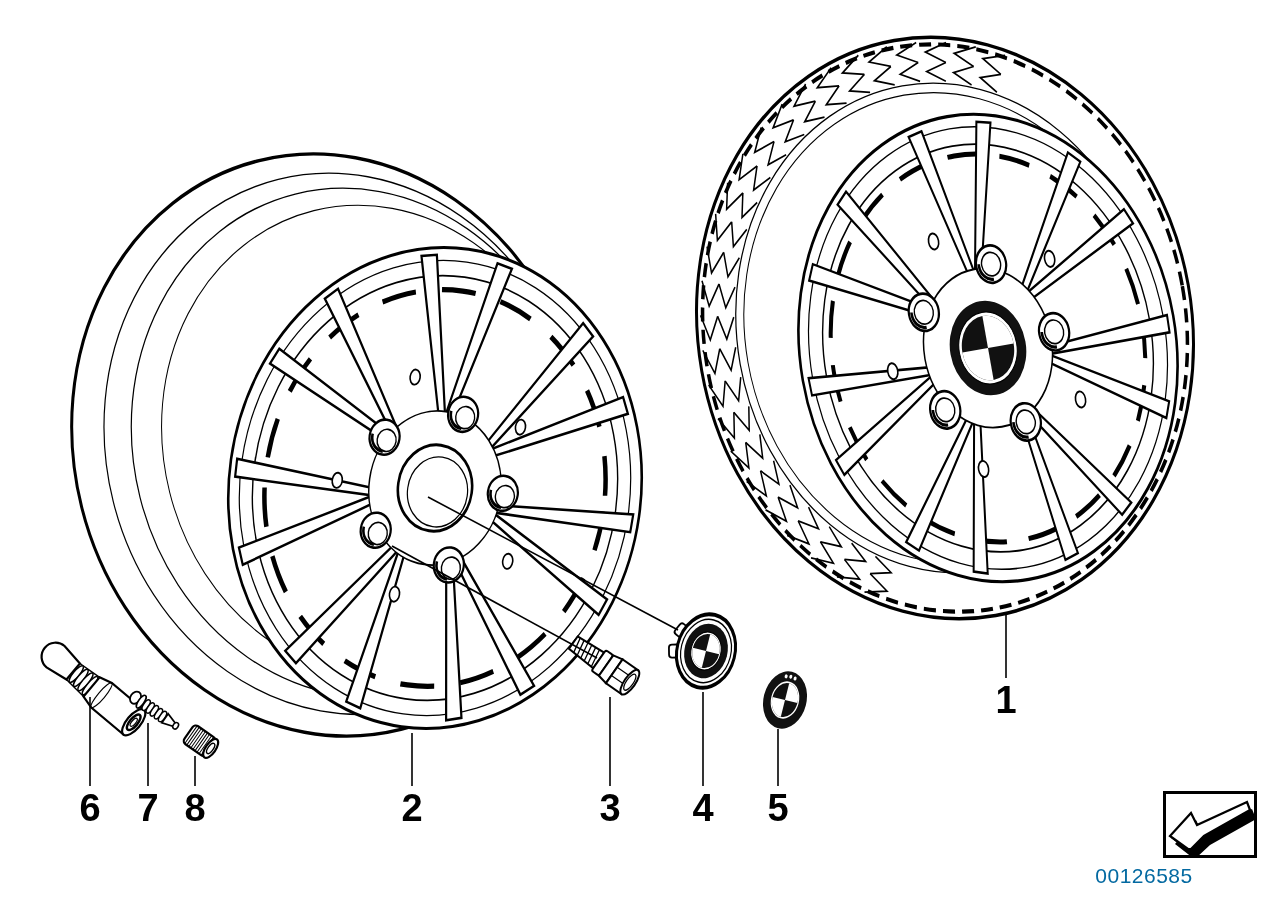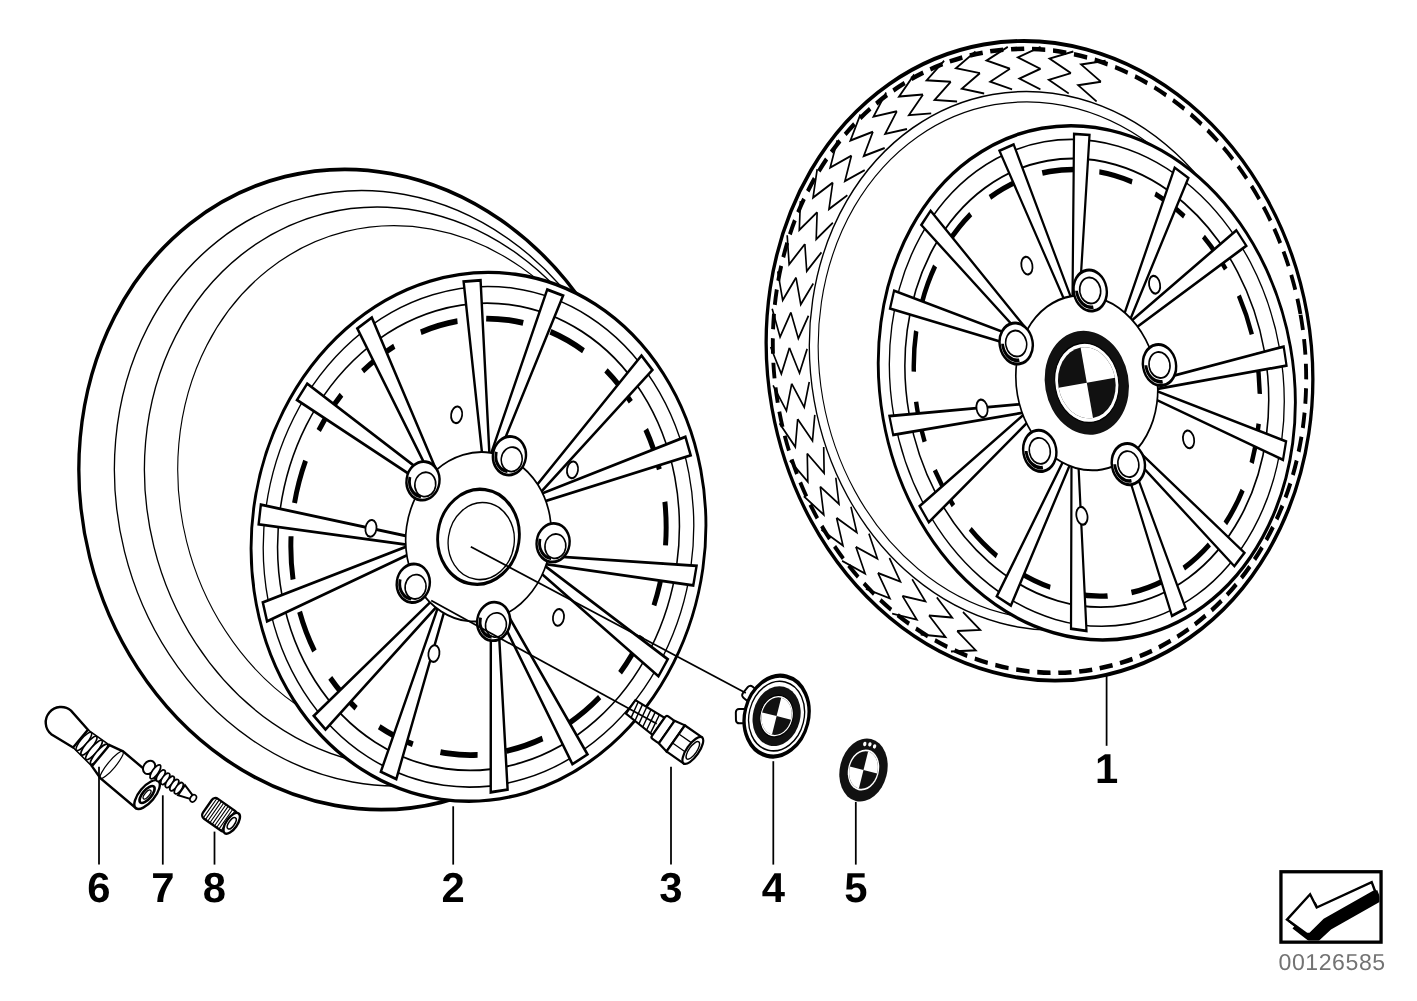--- a/index.html
+++ b/index.html
@@ -3,22 +3,22 @@
 <meta charset="utf-8">
 <style>
   html,body{margin:0;padding:0;background:#fff;}
   .stage{position:relative;width:1288px;height:910px;background:#fff;overflow:hidden;
          font-family:"Liberation Sans",sans-serif;}
   .art{position:absolute;left:0;top:0;}
   .callout{position:absolute;transform:translateX(-50%);font-weight:bold;font-size:38px;
            line-height:1;color:#000;cursor:pointer;user-select:none;}
   .arrowbox{position:absolute;left:1163px;top:791px;width:94px;height:67px;
             border:3px solid #000;box-sizing:border-box;background:#fff;cursor:pointer;}
-  .docnum{position:absolute;left:1211px;top:864px;transform:translateX(-50%);
-          font-size:21px;color:#737373;letter-spacing:0.5px;white-space:nowrap;}
+  .docnum{position:absolute;left:1144px;top:864px;transform:translateX(-50%);
+          font-size:21px;color:#0369a1;letter-spacing:0.5px;white-space:nowrap;}
 </style>
 </head>
 <body>
 
 <div class="stage">
 
 <svg class="art" width="1288" height="910" viewBox="0 0 1288 910">
 
   <g>
 

